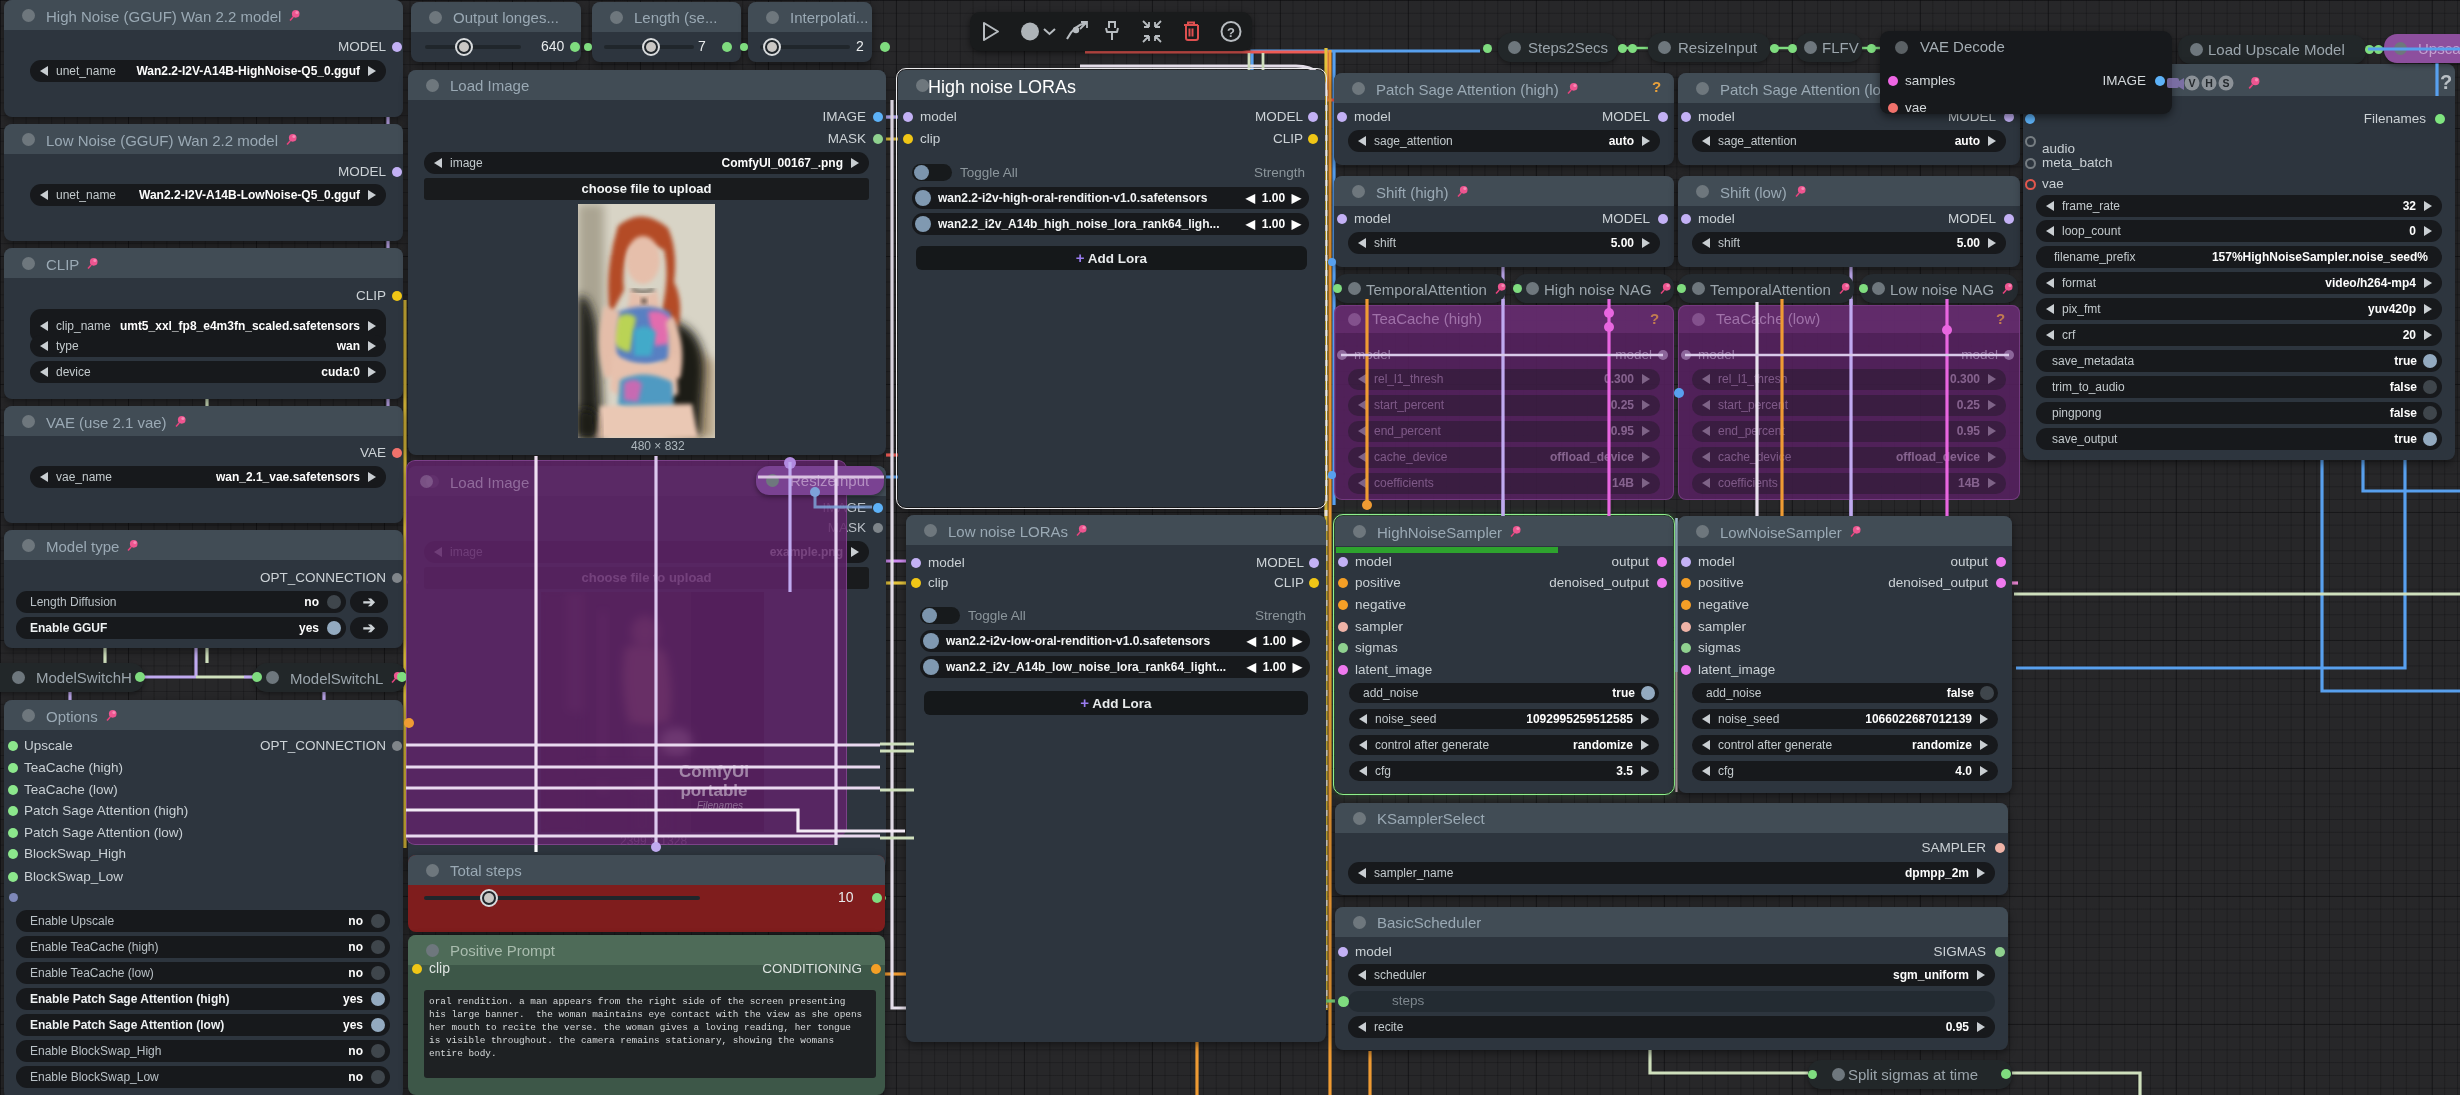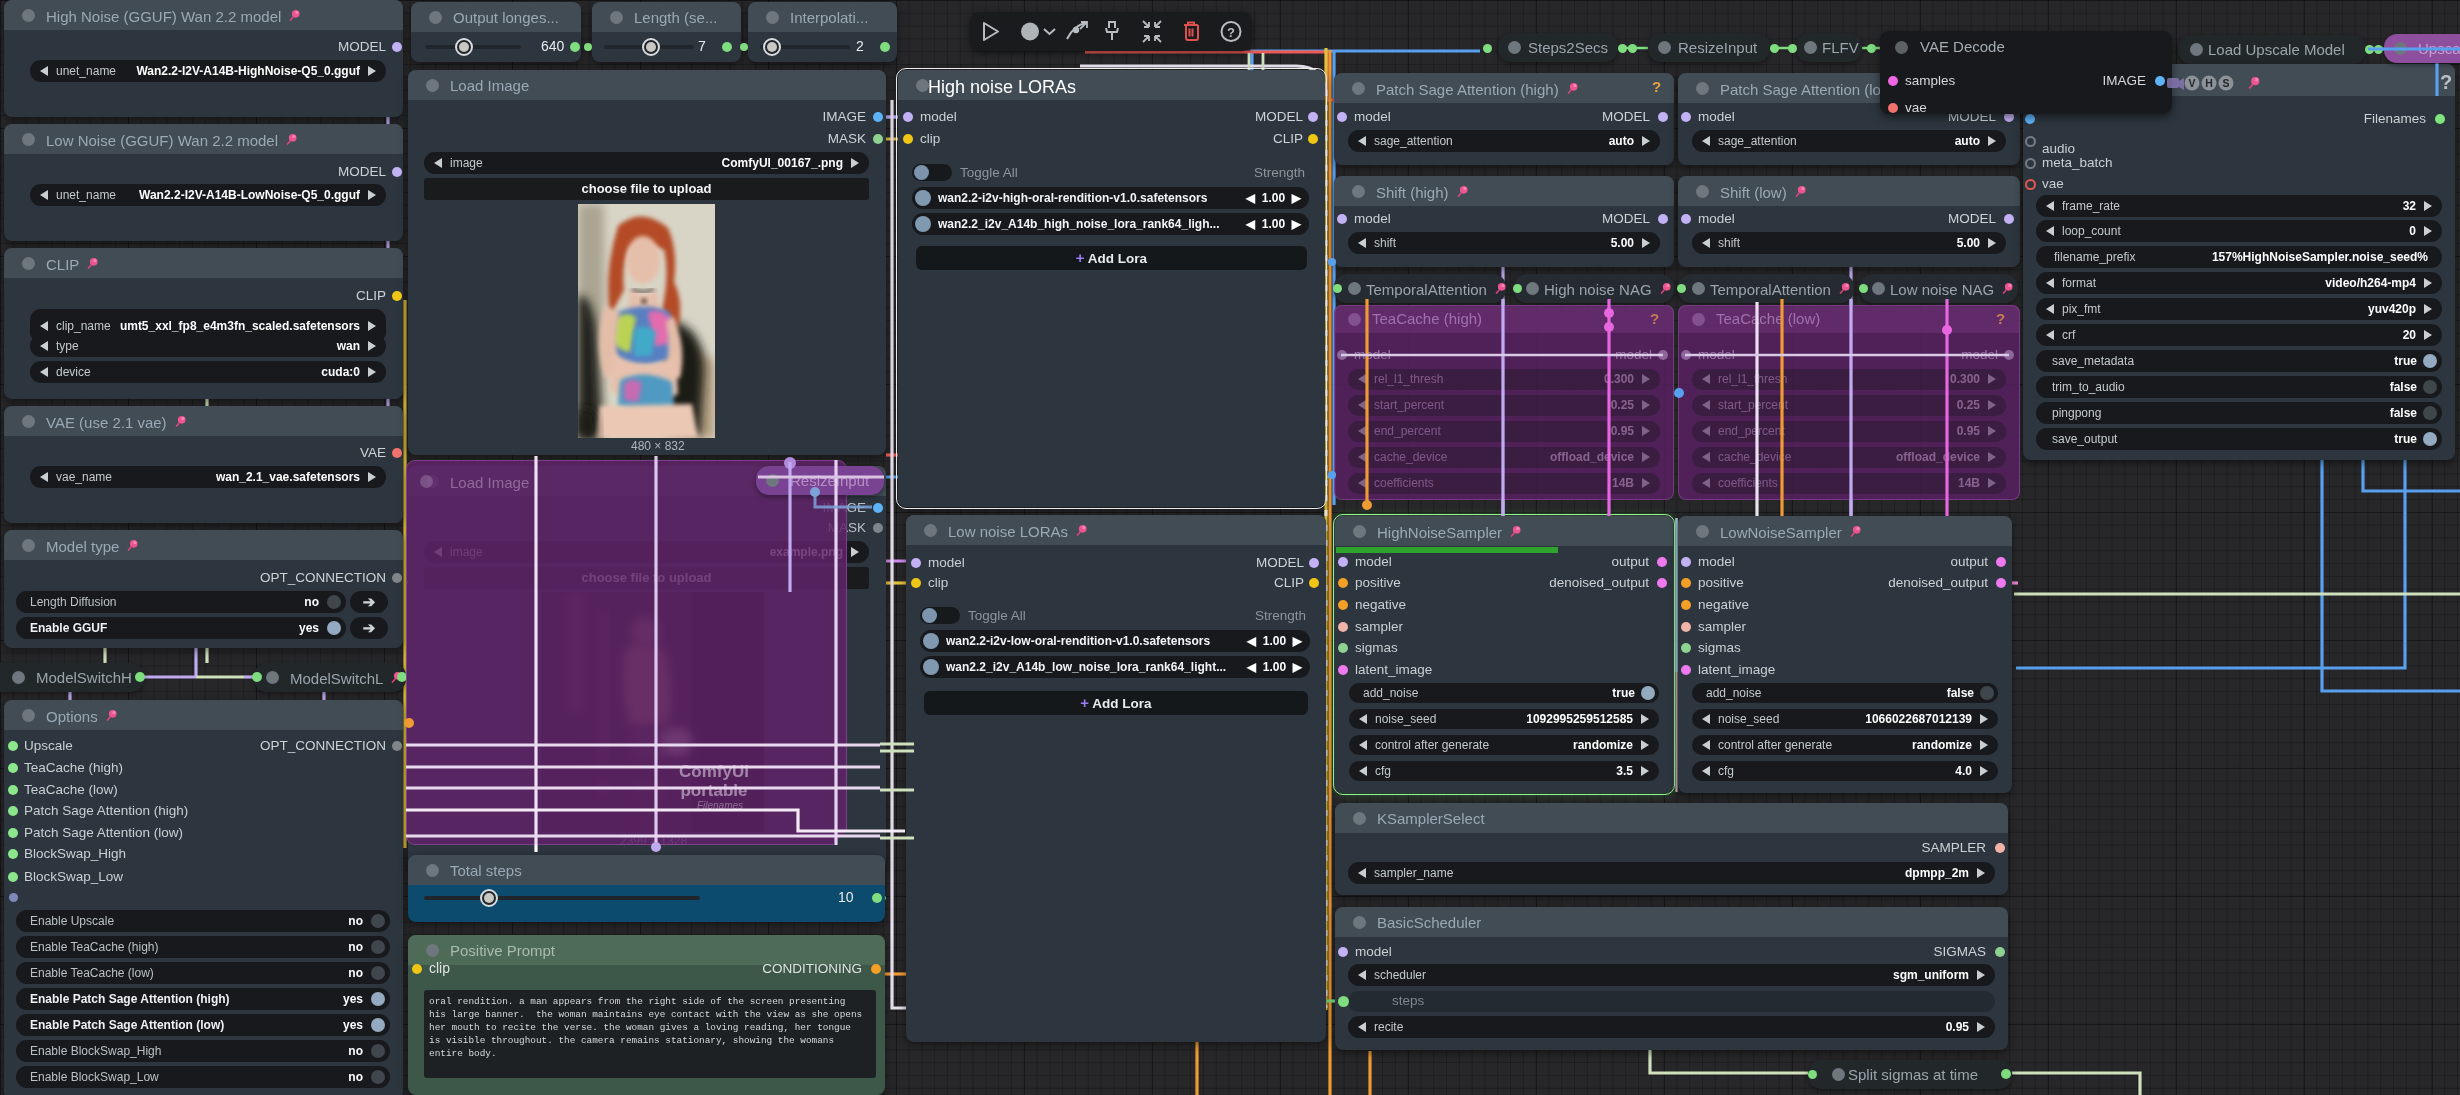--- a/index.html
+++ b/index.html
@@ -281,21 +281,21 @@
 <div class="node" style="left:592px;top:2px;width:149px;height:60px;background:#2d353e;z-index:3;border-radius:8px;">
     <div class="nh" style="background:#414c55;border-radius:8px 8px 0 0;height:30px"></div>
     <div class="hdot" style="left:18px"></div>
     <div class="nt" style="color:#9aa9b4;left:42px;font-size:15px">Length (se...</div>
   </div>
 <div style="position:absolute;left:604px;top:45px;width:90px;height:4px;background:#20262b;border-radius:2px;z-index:4"></div>
 <div style="position:absolute;left:642px;top:38px;width:18px;height:18px;border-radius:50%;background:#20262b;border:2px solid #d9dcde;z-index:5"></div>
 <div style="position:absolute;left:646px;top:42px;width:10px;height:10px;border-radius:50%;background:#c9c7c4;z-index:6"></div>
 <div class="slab" style="left:698px;top:38.3px;font-size:14.0px;color:#e8ebec;z-index:4;opacity:1.00;">7</div>
 <div class="dot" style="left:722.0px;top:42.0px;width:10px;height:10px;background:#7fdc7f;z-index:4"></div>
-<div class="node" style="left:748px;top:2px;width:149px;height:60px;background:#2d353e;z-index:3;border-radius:8px;">
+<div class="node" style="left:748px;top:2px;width:124px;height:60px;background:#2d353e;z-index:3;border-radius:8px;">
     <div class="nh" style="background:#414c55;border-radius:8px 8px 0 0;height:30px"></div>
     <div class="hdot" style="left:18px"></div>
     <div class="nt" style="color:#9aa9b4;left:42px;font-size:15px">Interpolati...</div>
   </div>
 <div style="position:absolute;left:760px;top:45px;width:90px;height:4px;background:#20262b;border-radius:2px;z-index:4"></div>
 <div style="position:absolute;left:763px;top:38px;width:18px;height:18px;border-radius:50%;background:#20262b;border:2px solid #d9dcde;z-index:5"></div>
 <div style="position:absolute;left:767px;top:42px;width:10px;height:10px;border-radius:50%;background:#c9c7c4;z-index:6"></div>
 <div class="slab" style="left:856px;top:38.3px;font-size:14.0px;color:#e8ebec;z-index:4;opacity:1.00;">2</div>
 <div class="dot" style="left:880.0px;top:42.0px;width:10px;height:10px;background:#7fdc7f;z-index:4"></div>
 <div class="dot" style="left:584.0px;top:43.0px;width:8px;height:8px;background:#7fdc7f;z-index:4"></div>
@@ -387,21 +387,21 @@
 <div class="slab" style="left:680px;top:800px;width:80px;text-align:center;font-size:10px;font-style:italic;color:rgba(215,205,220,.45);z-index:7">Filenames</div>
 <div class="slab" style="left:620px;top:833.6px;font-size:12.0px;color:#b5a7b8;z-index:4;opacity:1.00;">2399 × 1328</div>
 <div style="position:absolute;left:406px;top:460px;width:441px;height:385px;background:rgba(95,35,105,.85);border:1px solid rgba(150,85,165,.6);border-radius:9px;z-index:6;clip-path:polygon(0 0,100% 0,100% calc(100% - 14px),calc(100% - 14px) 100%,0 100%)"></div>
 <div class="slab" style="left:450px;top:474px;font-size:15px;color:rgba(190,160,200,.55);z-index:7">Load Image</div>
 <div class="dot" style="left:420px;top:475px;width:13px;height:13px;background:rgba(160,130,170,.45);z-index:7"></div>
 <div class="coll" style="left:756px;top:466px;width:128px;background:#7a4292;z-index:7">
     <div class="hdot" style="left:10px;top:8px"></div>
     <div class="nt" style="left:34px;top:6px;color:rgba(205,175,215,.7)">ResizeInput</div>
   </div>
 <div class="dot" style="left:784.0px;top:457.0px;width:12px;height:12px;background:#b18ae0;z-index:8"></div>
-<div class="node" style="left:408px;top:855px;width:477px;height:67px;background:#0c4a6e;z-index:3;border-radius:8px;">
+<div class="node" style="left:408px;top:855px;width:477px;height:77px;background:#7f1d1d;z-index:3;border-radius:8px;">
     <div class="nh" style="background:#414c55;border-radius:8px 8px 0 0;height:30px"></div>
     <div class="hdot" style="left:18px"></div>
     <div class="nt" style="color:#9aa9b4;left:42px;font-size:15px">Total steps</div>
   </div>
 <div style="position:absolute;left:424px;top:896px;width:276px;height:4px;background:#20262b;border-radius:2px;z-index:4"></div>
 <div style="position:absolute;left:480px;top:889px;width:18px;height:18px;border-radius:50%;background:#20262b;border:2px solid #d9dcde;z-index:5"></div>
 <div style="position:absolute;left:484px;top:893px;width:10px;height:10px;border-radius:50%;background:#c9c7c4;z-index:6"></div>
 <div class="slab" style="left:838px;top:889.3px;font-size:14.0px;color:#e8ebec;z-index:4;opacity:1.00;">10</div>
 <div class="dot" style="left:872.0px;top:893.0px;width:10px;height:10px;background:#7fdc7f;z-index:4"></div>
 <div class="node" style="left:408px;top:935px;width:477px;height:160px;background:#3d5748;z-index:3;border-radius:8px;">

